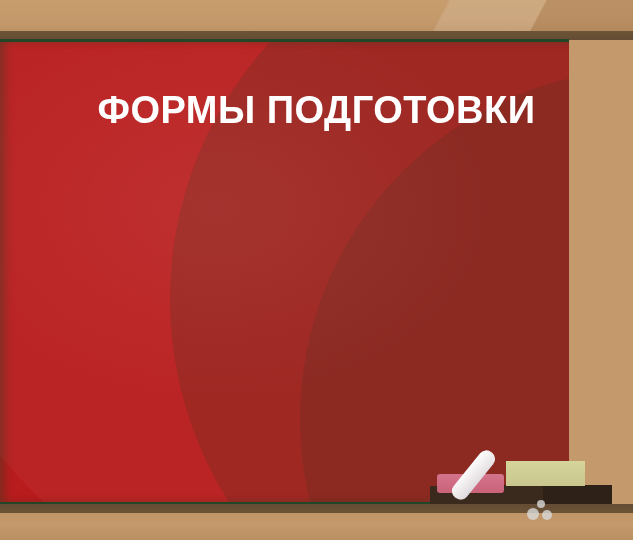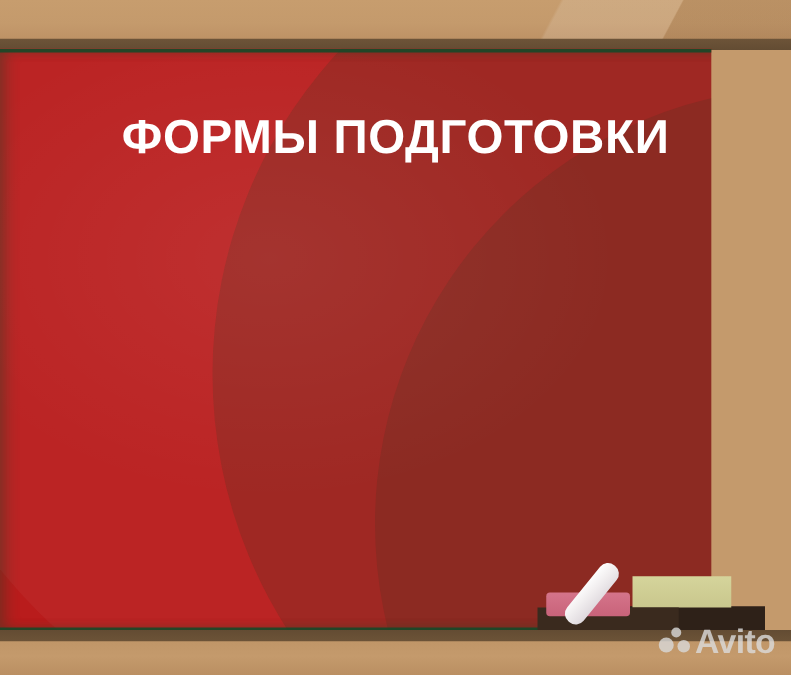--- a/index.html
+++ b/index.html
@@ -236,16 +236,15 @@
   <div class="wood-bottom">
     
   </div>
 
   <div class="avito">
     <span class="avito-mark">
       <i class="c1"></i>
         <i class="c2"></i>
         <i class="c3"></i>
     </span>
-    <span class="avito-word">Avito</span>
   </div>
 
 </div>
 
 </body></html>

